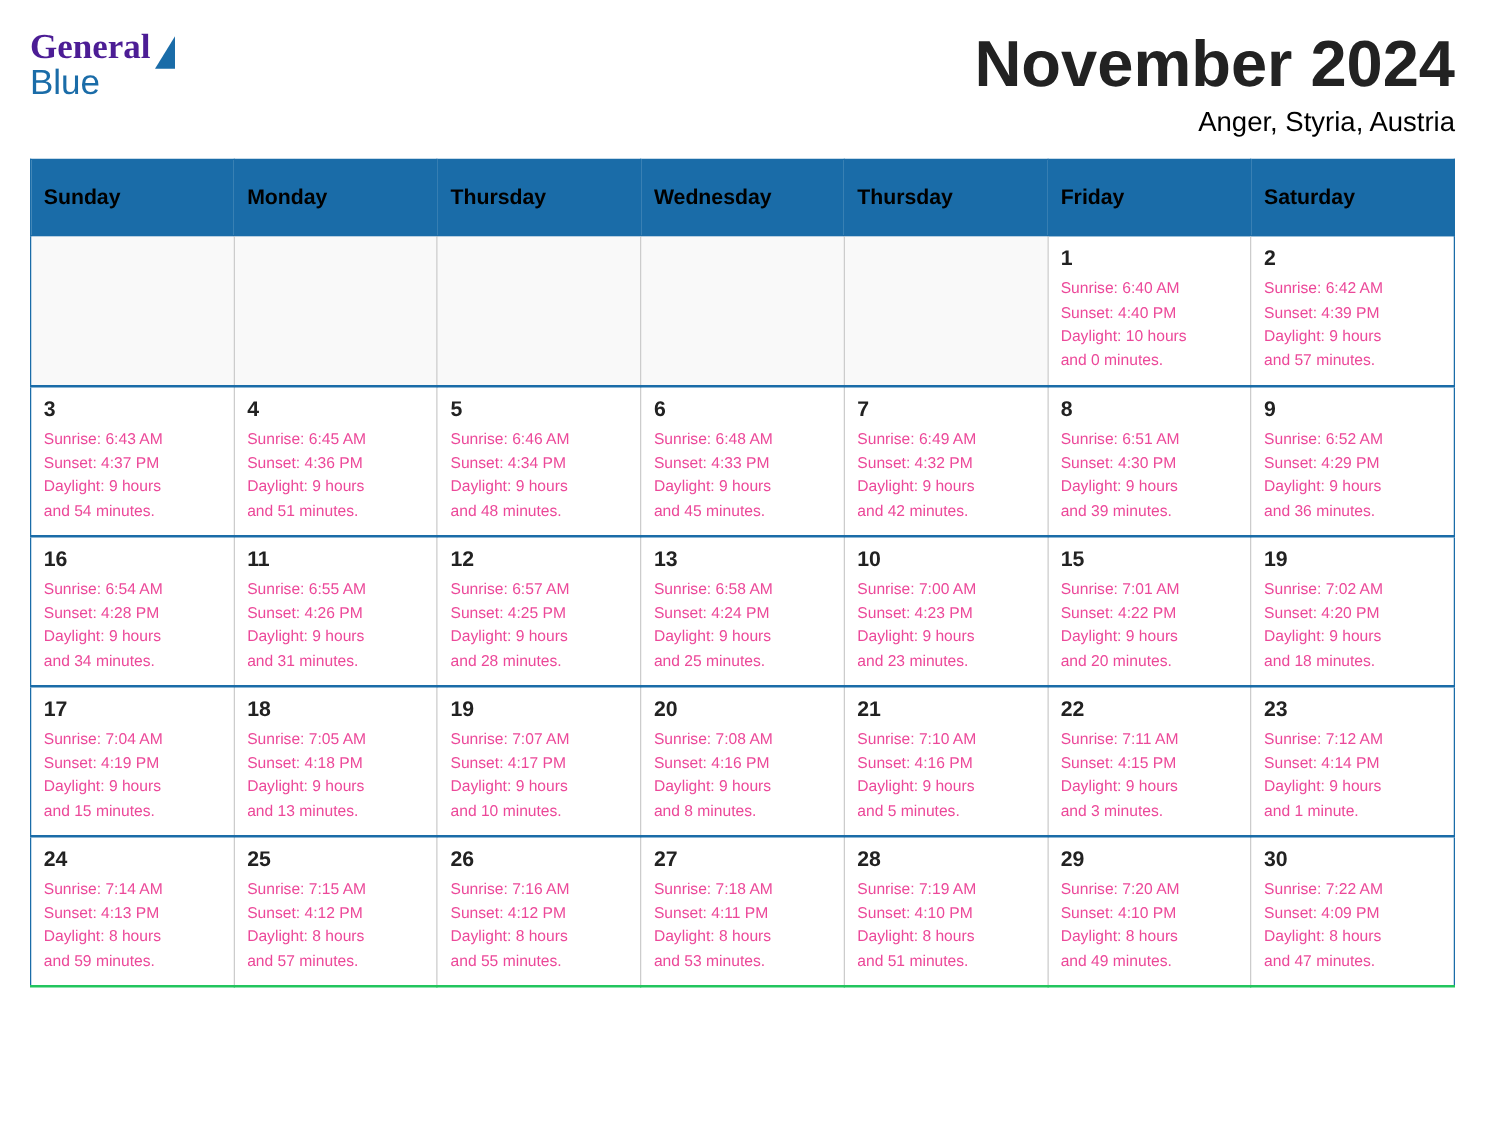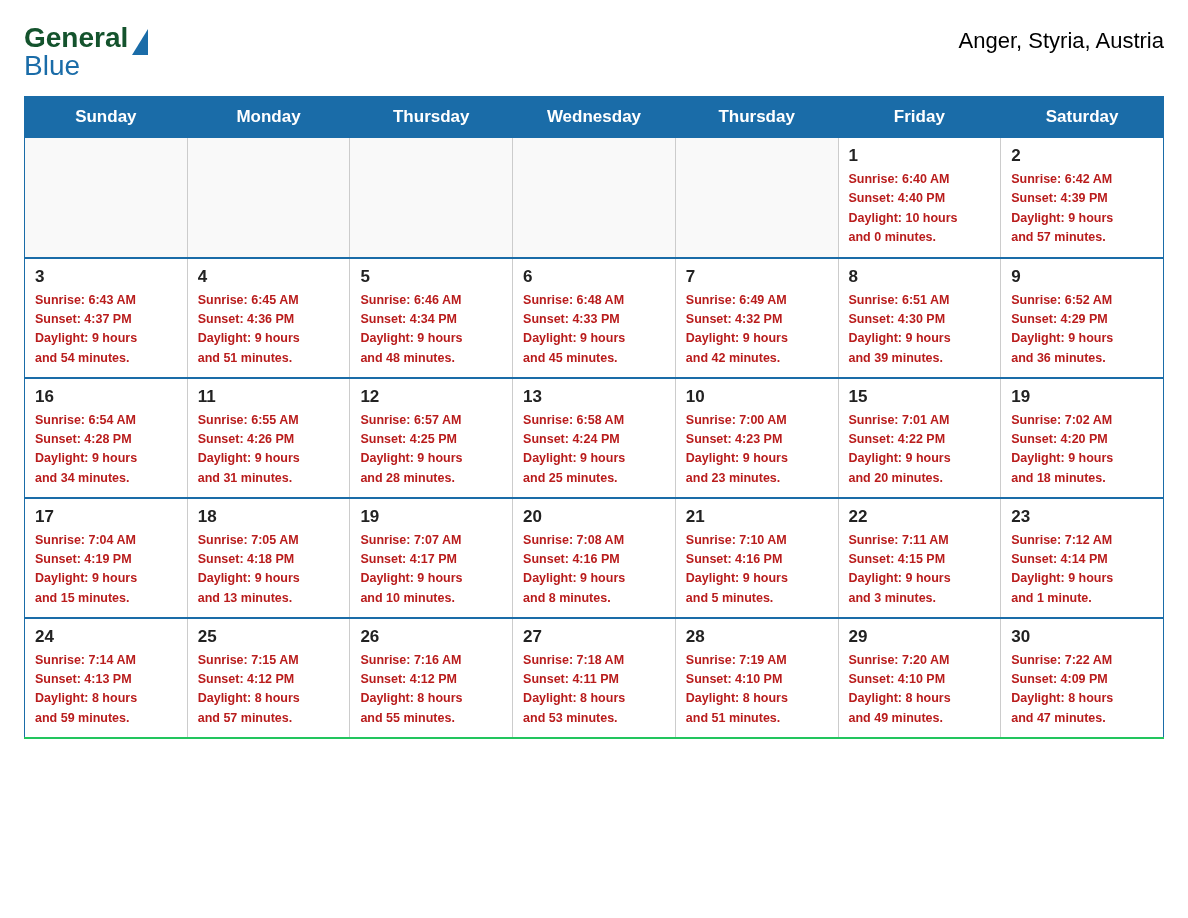--- a/index.html
+++ b/index.html
@@ -17,22 +17,23 @@
       margin-bottom: 16px;
     }
     .logo {
       display: flex;
       flex-direction: column;
       align-items: flex-start;
     }
     .logo-general {
       font-size: 28px;
       font-weight: bold;
-      color: #14532d;
+      color: #4c1d95;
       line-height: 1;
+      font-family: Liberation Serif, serif;
     }
     .logo-blue {
       font-size: 28px;
       font-weight: normal;
       color: #1a6ca8;
       line-height: 1;
       display: flex;
       align-items: center;
       gap: 4px;
     }
@@ -51,25 +52,25 @@
       margin-top: 4px;
     }
     table {
       width: 100%;
       border-collapse: collapse;
     }
     thead tr {
       background-color: #1a6ca8;
     }
     thead th {
-      color: #ffffff;
+      color: #000000;
       font-size: 17px;
       font-weight: 600;
-      padding: 10px 10px;
-      text-align: center;
+      padding: 20px 10px;
+      text-align: left;
       border: 1px solid #1a6ca8;
     }
     tbody tr {
       border-bottom: 2px solid #1a6ca8;
     }
     tbody td {
       vertical-align: top;
       padding: 8px 10px;
       border-right: 1px solid #ccc;
       border-left: 1px solid #ccc;
@@ -83,42 +84,42 @@
     tbody td:last-child { border-right: 1px solid #1a6ca8; }
     .day-num {
       font-size: 17px;
       font-weight: bold;
       color: #222;
       display: block;
       margin-bottom: 4px;
     }
     .day-info {
       font-size: 12.5px;
-      color: #b91c1c;
+      color: #ec4899;
       line-height: 1.55;
-      font-weight: bold;
     }
     .empty-cell { background: #f9f9f9; }
     tbody tr:last-child {
       border-bottom: 2px solid #22c55e;
       margin-top: 48px;
     }
   </style>
 </head>
 <body>
 
 <div class="header">
   <div class="logo">
     <div style="display:flex; align-items:center;">
       <span class="logo-general">General</span>
       <span style="display:inline-block; width:0; height:0; border-left:16px solid transparent; border-bottom:26px solid #1a6ca8; margin-left:4px; position:relative; top:4px;"></span>
     </div>
     <span class="logo-blue">Blue</span>
   </div>
   <div class="title-area">
+    <div class="month-title">November 2024</div>
     <div class="location">Anger, Styria, Austria</div>
   </div>
 </div>
 
 <table>
   <thead>
     <tr>
     <th>Sunday</th>
         <th>Monday</th>
         <th>Thursday</th>

